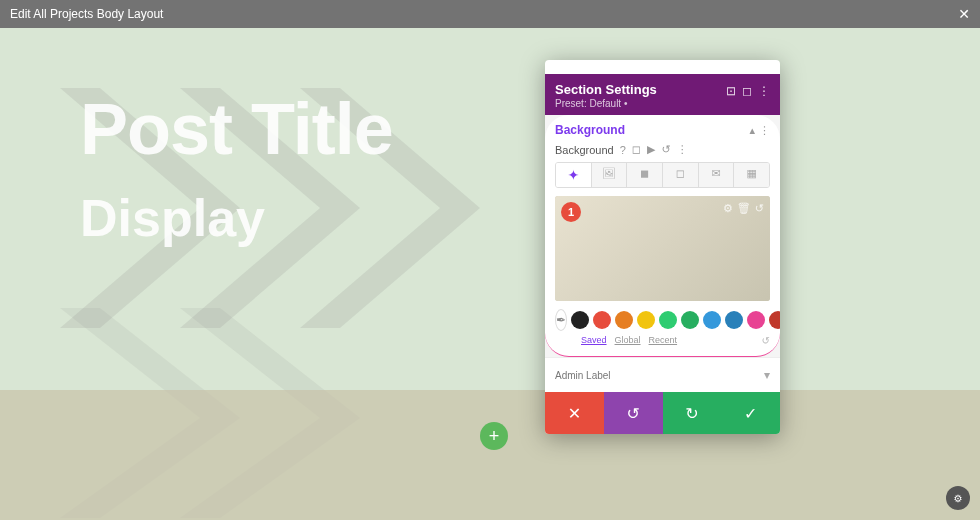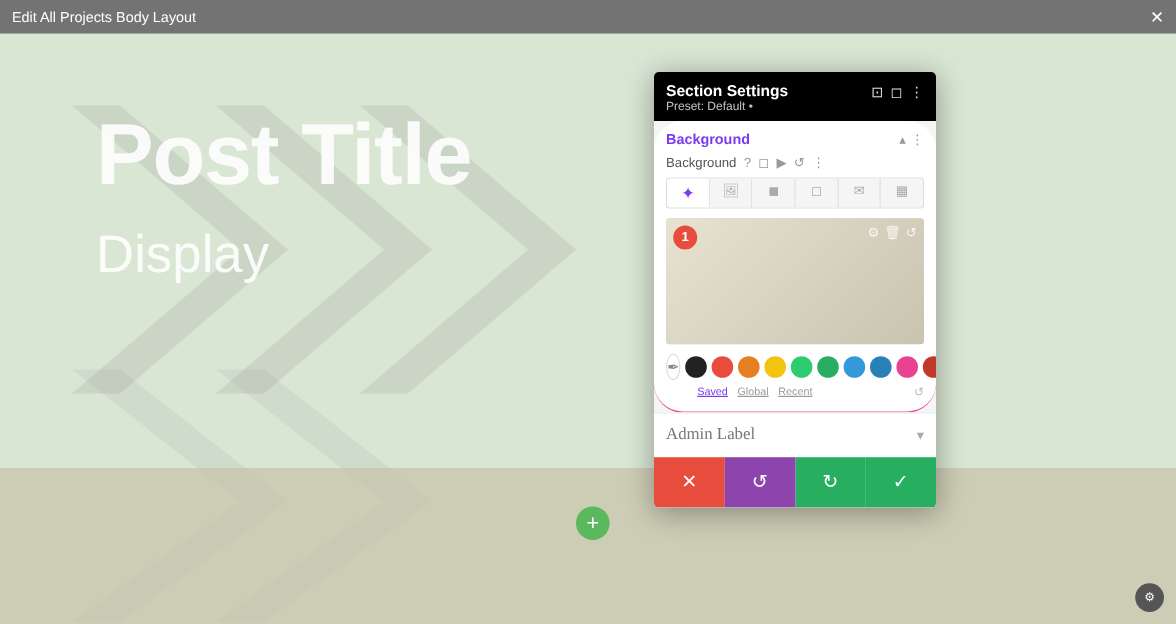--- a/index.html
+++ b/index.html
@@ -45,22 +45,22 @@
       font-size: 72px;
       font-weight: 700;
       color: #fff;
       letter-spacing: -1px;
       opacity: 0.9;
     }
     #canvas-subtitle {
       position: absolute;
       top: 160px;
       left: 80px;
-      font-size: 44px;
-      font-weight: 400;
+      font-size: 52px;
+      font-weight: 700;
       color: #fff;
       opacity: 0.9;
     }
 
     
     #canvas-bottom {
       position: absolute;
       bottom: 0; left: 0;
       width: 100%; height: 130px;
       background: #c8c2a8;
@@ -90,25 +90,26 @@
       width: 235px;
       background: #fff;
       border-radius: 4px;
       box-shadow: 0 4px 24px rgba(0,0,0,0.35);
       z-index: 200;
       overflow: hidden;
     }
 
     
     #panel-header {
-      background: #000000;
+      background: #701a75;
       padding: 8px 10px 6px;
       display: flex;
       align-items: flex-start;
       justify-content: space-between;
+      margin-top: 14px;
     }
     #panel-title-block { flex: 1; }
     #panel-title { color: #fff; font-size: 13px; font-weight: 600; }
     #panel-preset { color: rgba(255,255,255,0.75); font-size: 10px; margin-top: 1px; }
     #panel-header-actions {
       display: flex; gap: 6px; align-items: center; margin-top: 2px;
     }
     .header-icon { color: rgba(255,255,255,0.85); font-size: 12px; cursor: pointer; }
 
     
@@ -233,21 +234,21 @@
     #reset-icon { margin-left: auto; font-size: 10px; color: #bbb; cursor: pointer; }
 
     
     #admin-label-section {
       padding: 10px 10px;
       background: #fff;
       display: flex;
       align-items: center;
       justify-content: space-between;
     }
-    #admin-label-text { font-size: 14px; color: #777; font-family: Liberation Serif, serif; }
+    #admin-label-text { font-size: 10px; color: #777; }
     #admin-label-arrow { font-size: 12px; color: #aaa; cursor: pointer; }
 
     
     #action-bar {
       display: flex;
       height: 42px;
     }
     .action-btn {
       flex: 1;
       display: flex; align-items: center; justify-content: center;

